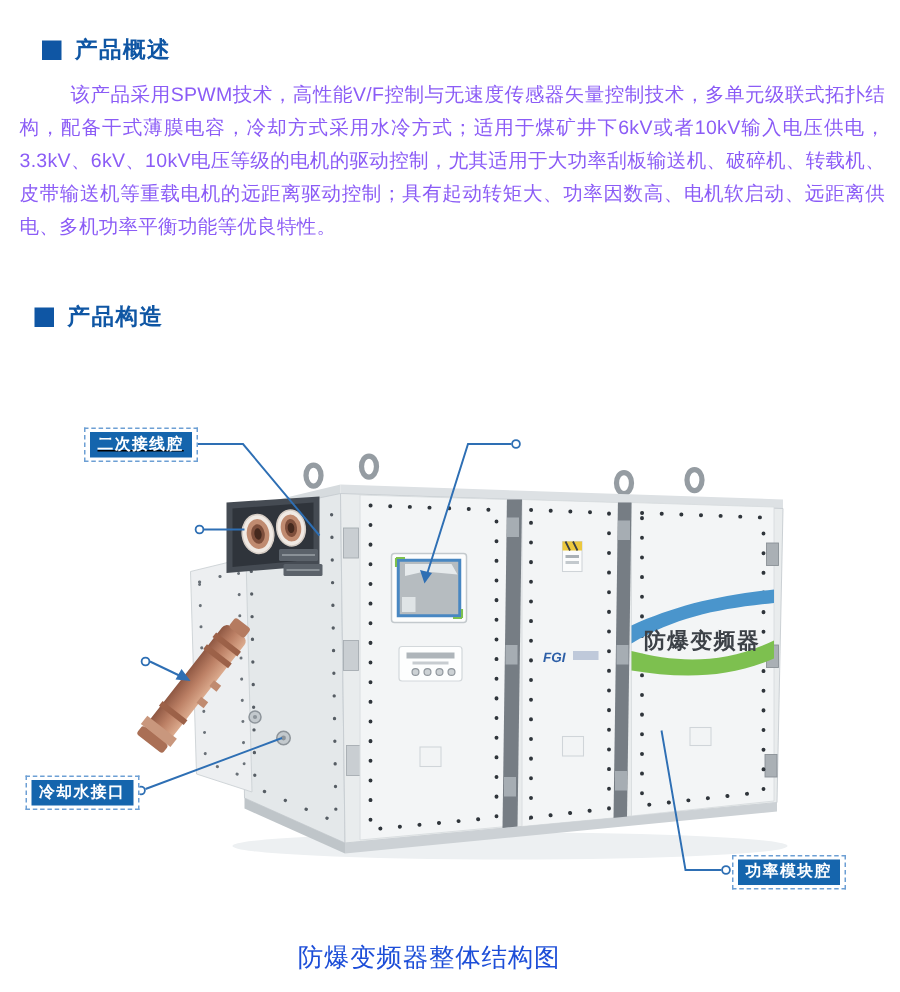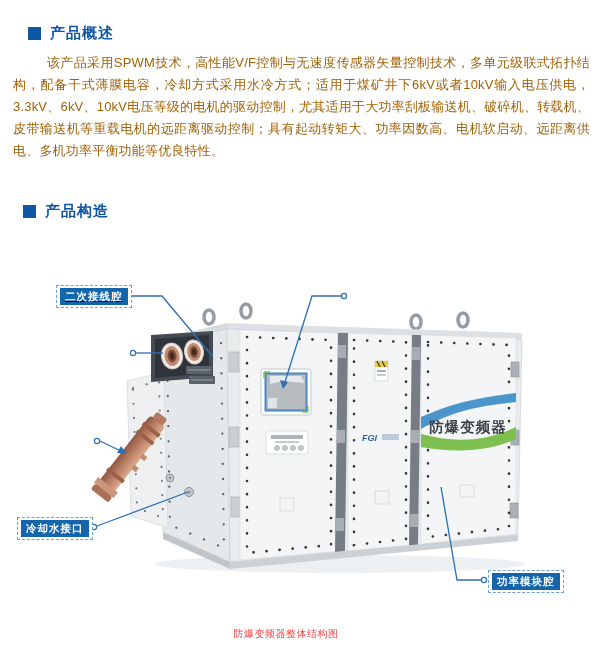--- a/index.html
+++ b/index.html
@@ -6,38 +6,38 @@
   body{font-family:"Liberation Sans","DejaVu Sans",sans-serif;}
   #page{position:relative;width:600px;height:661px;background:#fff;overflow:hidden;}
 
   .sec-header{position:absolute;display:flex;align-items:center;gap:9px;
     color:#0f56a4;font-size:15px;font-weight:bold;letter-spacing:1px;}
   .sec-header .sq{width:13px;height:13px;background:#0f56a4;flex:0 0 auto;}
   #hdr-overview{left:28px;top:24px;}
   #hdr-structure{left:23px;top:202px;font-family:Liberation Mono, monospace;}
 
   #overview-body{position:absolute;left:13px;top:52px;width:577px;
-    font-size:13px;line-height:22px;color:#a16207;text-align:justify;
+    font-size:13px;line-height:22px;color:#8b5cf6;text-align:justify;
     text-indent:34px;letter-spacing:.2px;}
 
   #diagram{position:absolute;left:0;top:0;width:600px;height:661px;}
   #diagram svg{position:absolute;left:0;top:0;}
 
   .callout{position:absolute;border:1px dashed #6d9fd4;padding:2px 3px;background:#fff;}
   .callout .tag{display:block;background:#1565ad;color:#fff;font-size:10.5px;
     font-weight:bold;line-height:1;padding:3px 5px 3px;white-space:nowrap;letter-spacing:1px;}
   #co-secondary{left:56px;top:285px;text-decoration:underline;}
   #co-output{left:46px;top:342px;}
   #co-touchscreen{left:349px;top:285px;}
   #co-input{left:10px;top:431px;}
   #co-cooling{left:17px;top:517px;}
   #co-power{left:488px;top:570px;}
 
   #caption{position:absolute;left:0;top:627px;width:572px;text-align:center;
-    font-size:10px;color:#ef4444;font-weight:500;letter-spacing:.5px;}
+    font-size:17px;color:#1d4ed8;font-weight:500;letter-spacing:.5px;}
 </style>
 </head>
 <body>
 
 <div id="page">
 
   <div class="sec-header" id="hdr-overview">
     <span class="sq"></span>
     <span>产品概述</span>
   </div>

